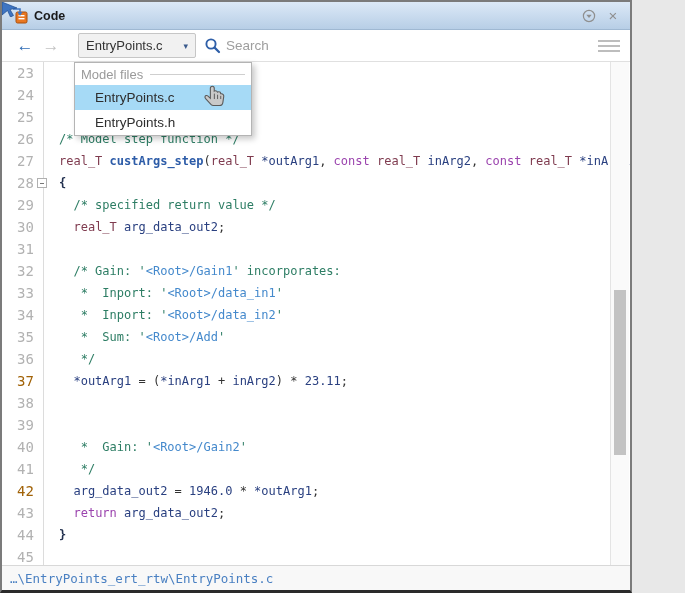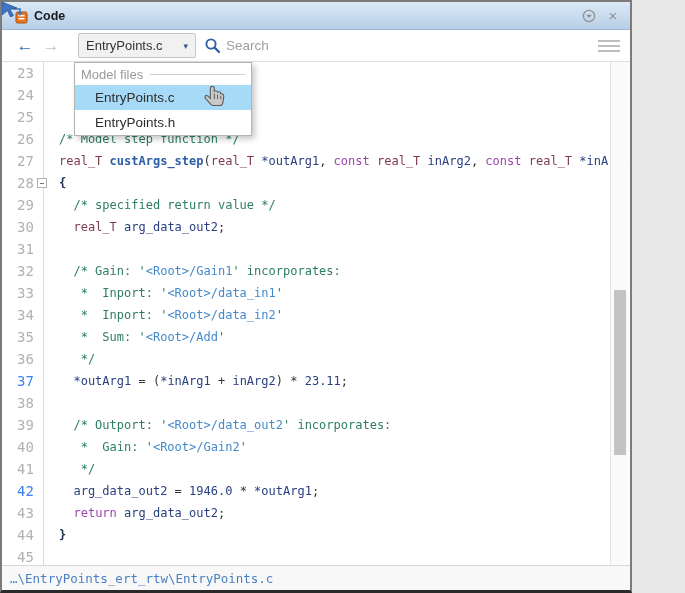--- a/index.html
+++ b/index.html
@@ -49,21 +49,21 @@
   .hamburger div { height:2px; background:#bdbdbd; margin:3px 0; }
   
   .code-area { position:relative; height:503px; background:#fff; overflow:hidden; }
   .gutter-sep { position:absolute; left:41px; top:0; bottom:0; width:1px; background:#dcdcdc; }
   .row { position:relative; height:22px; display:flex; }
   .ln {
     flex:0 0 41px; width:41px; padding-left:15px;
     font-family:"DejaVu Sans Mono", monospace; font-size:14px; line-height:22px;
     color:#b2b2b2;
   }
-  .ln.hl { color:#3b82f6; }
+  .ln.hl { color:#a16207; }
   .fold {
     position:absolute; left:35px; top:6px; width:10px; height:10px;
     border:1px solid #b0b0b0; background:#fff; z-index:2;
   }
   .fold::after { content:''; position:absolute; left:2px; right:2px; top:3.5px; height:1px; background:#777; }
   pre.codeline {
     padding-left:16px; font-family:"DejaVu Sans Mono", monospace;
     font-size:12px; line-height:22px; white-space:pre;
   }
   .tk-cm { color:#2d7d64; }
@@ -219,21 +219,20 @@
         <div class="row">
           <span class="ln hl">37</span>
           <pre class="codeline"><span class="tk-id">  *outArg1</span><span class="tk-pl"> = (</span><span class="tk-id">*inArg1</span><span class="tk-pl"> + </span><span class="tk-id">inArg2</span><span class="tk-pl">) * </span><span class="tk-id">23.11</span><span class="tk-pl">;</span></pre>
         </div>
         <div class="row">
           <span class="ln">38</span>
           <pre class="codeline"></pre>
         </div>
         <div class="row">
           <span class="ln">39</span>
-          <pre class="codeline"><span class="tk-cm">  /* Outport: '</span><span class="tk-lk">&lt;Root&gt;/data_out2</span><span class="tk-cm">' incorporates:</span></pre>
         </div>
         <div class="row">
           <span class="ln">40</span>
           <pre class="codeline"><span class="tk-cm">   *  Gain: '</span><span class="tk-lk">&lt;Root&gt;/Gain2</span><span class="tk-cm">'</span></pre>
         </div>
         <div class="row">
           <span class="ln">41</span>
           <pre class="codeline"><span class="tk-cm">   */</span></pre>
         </div>
         <div class="row">

